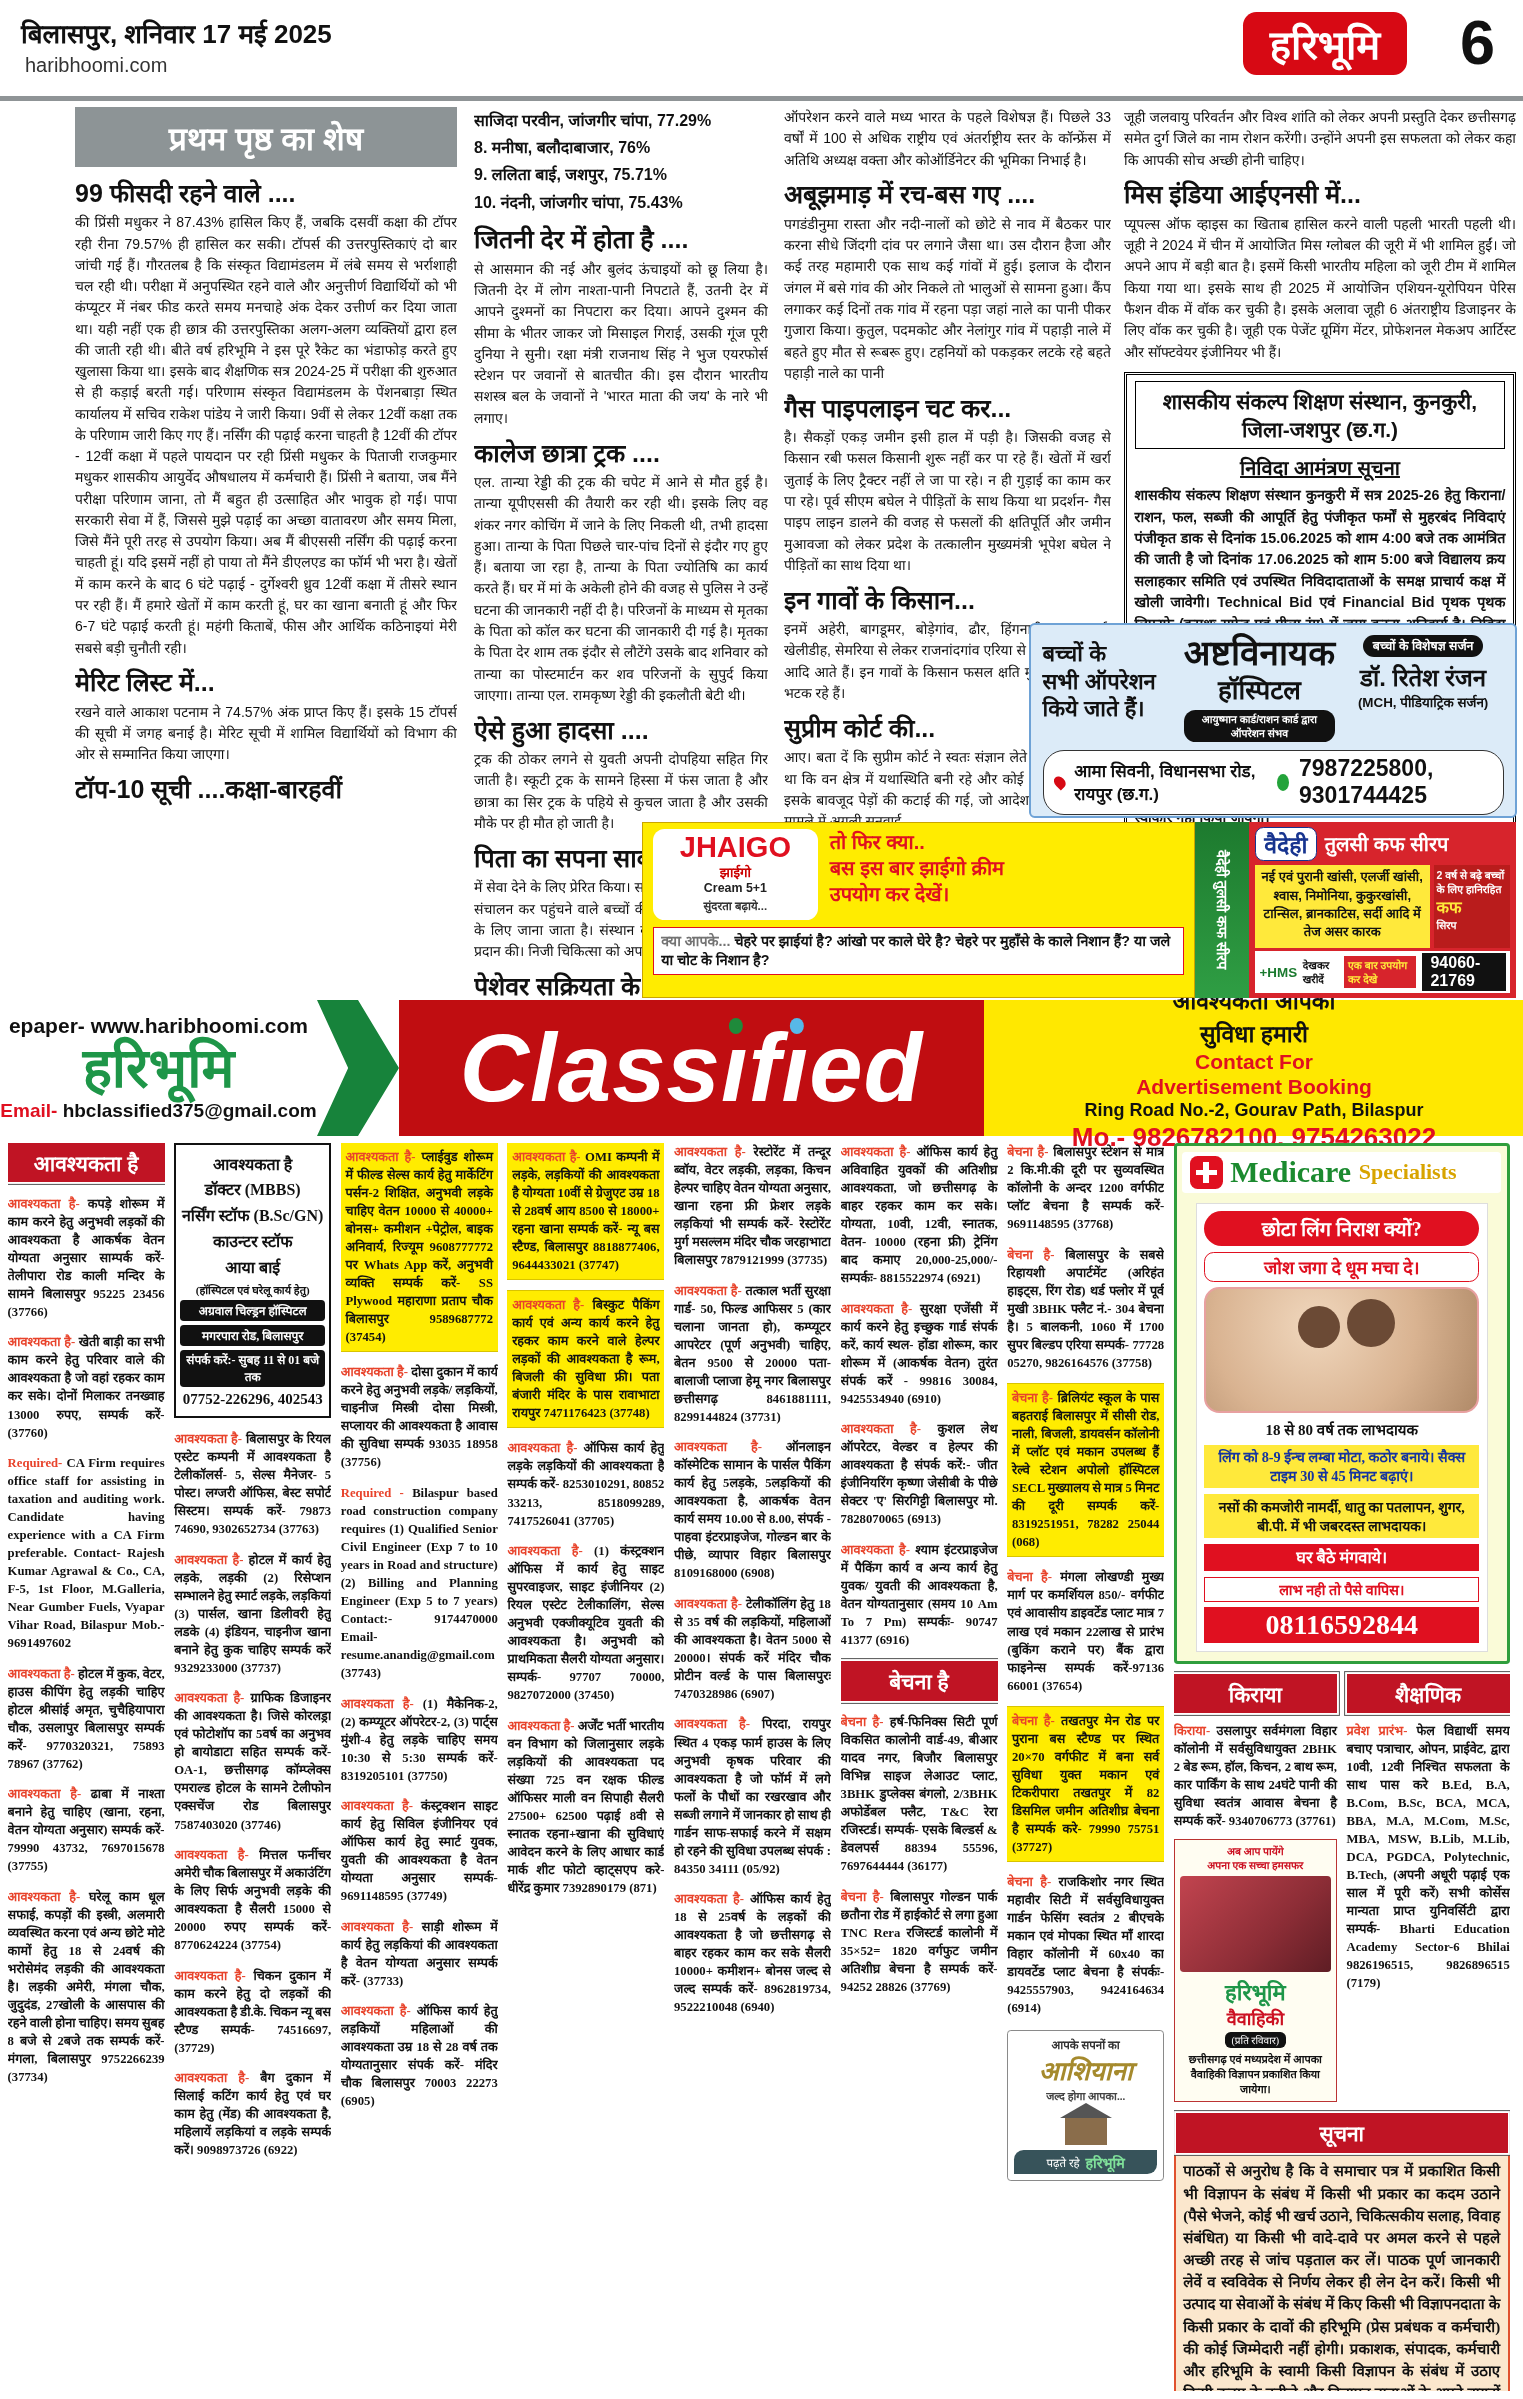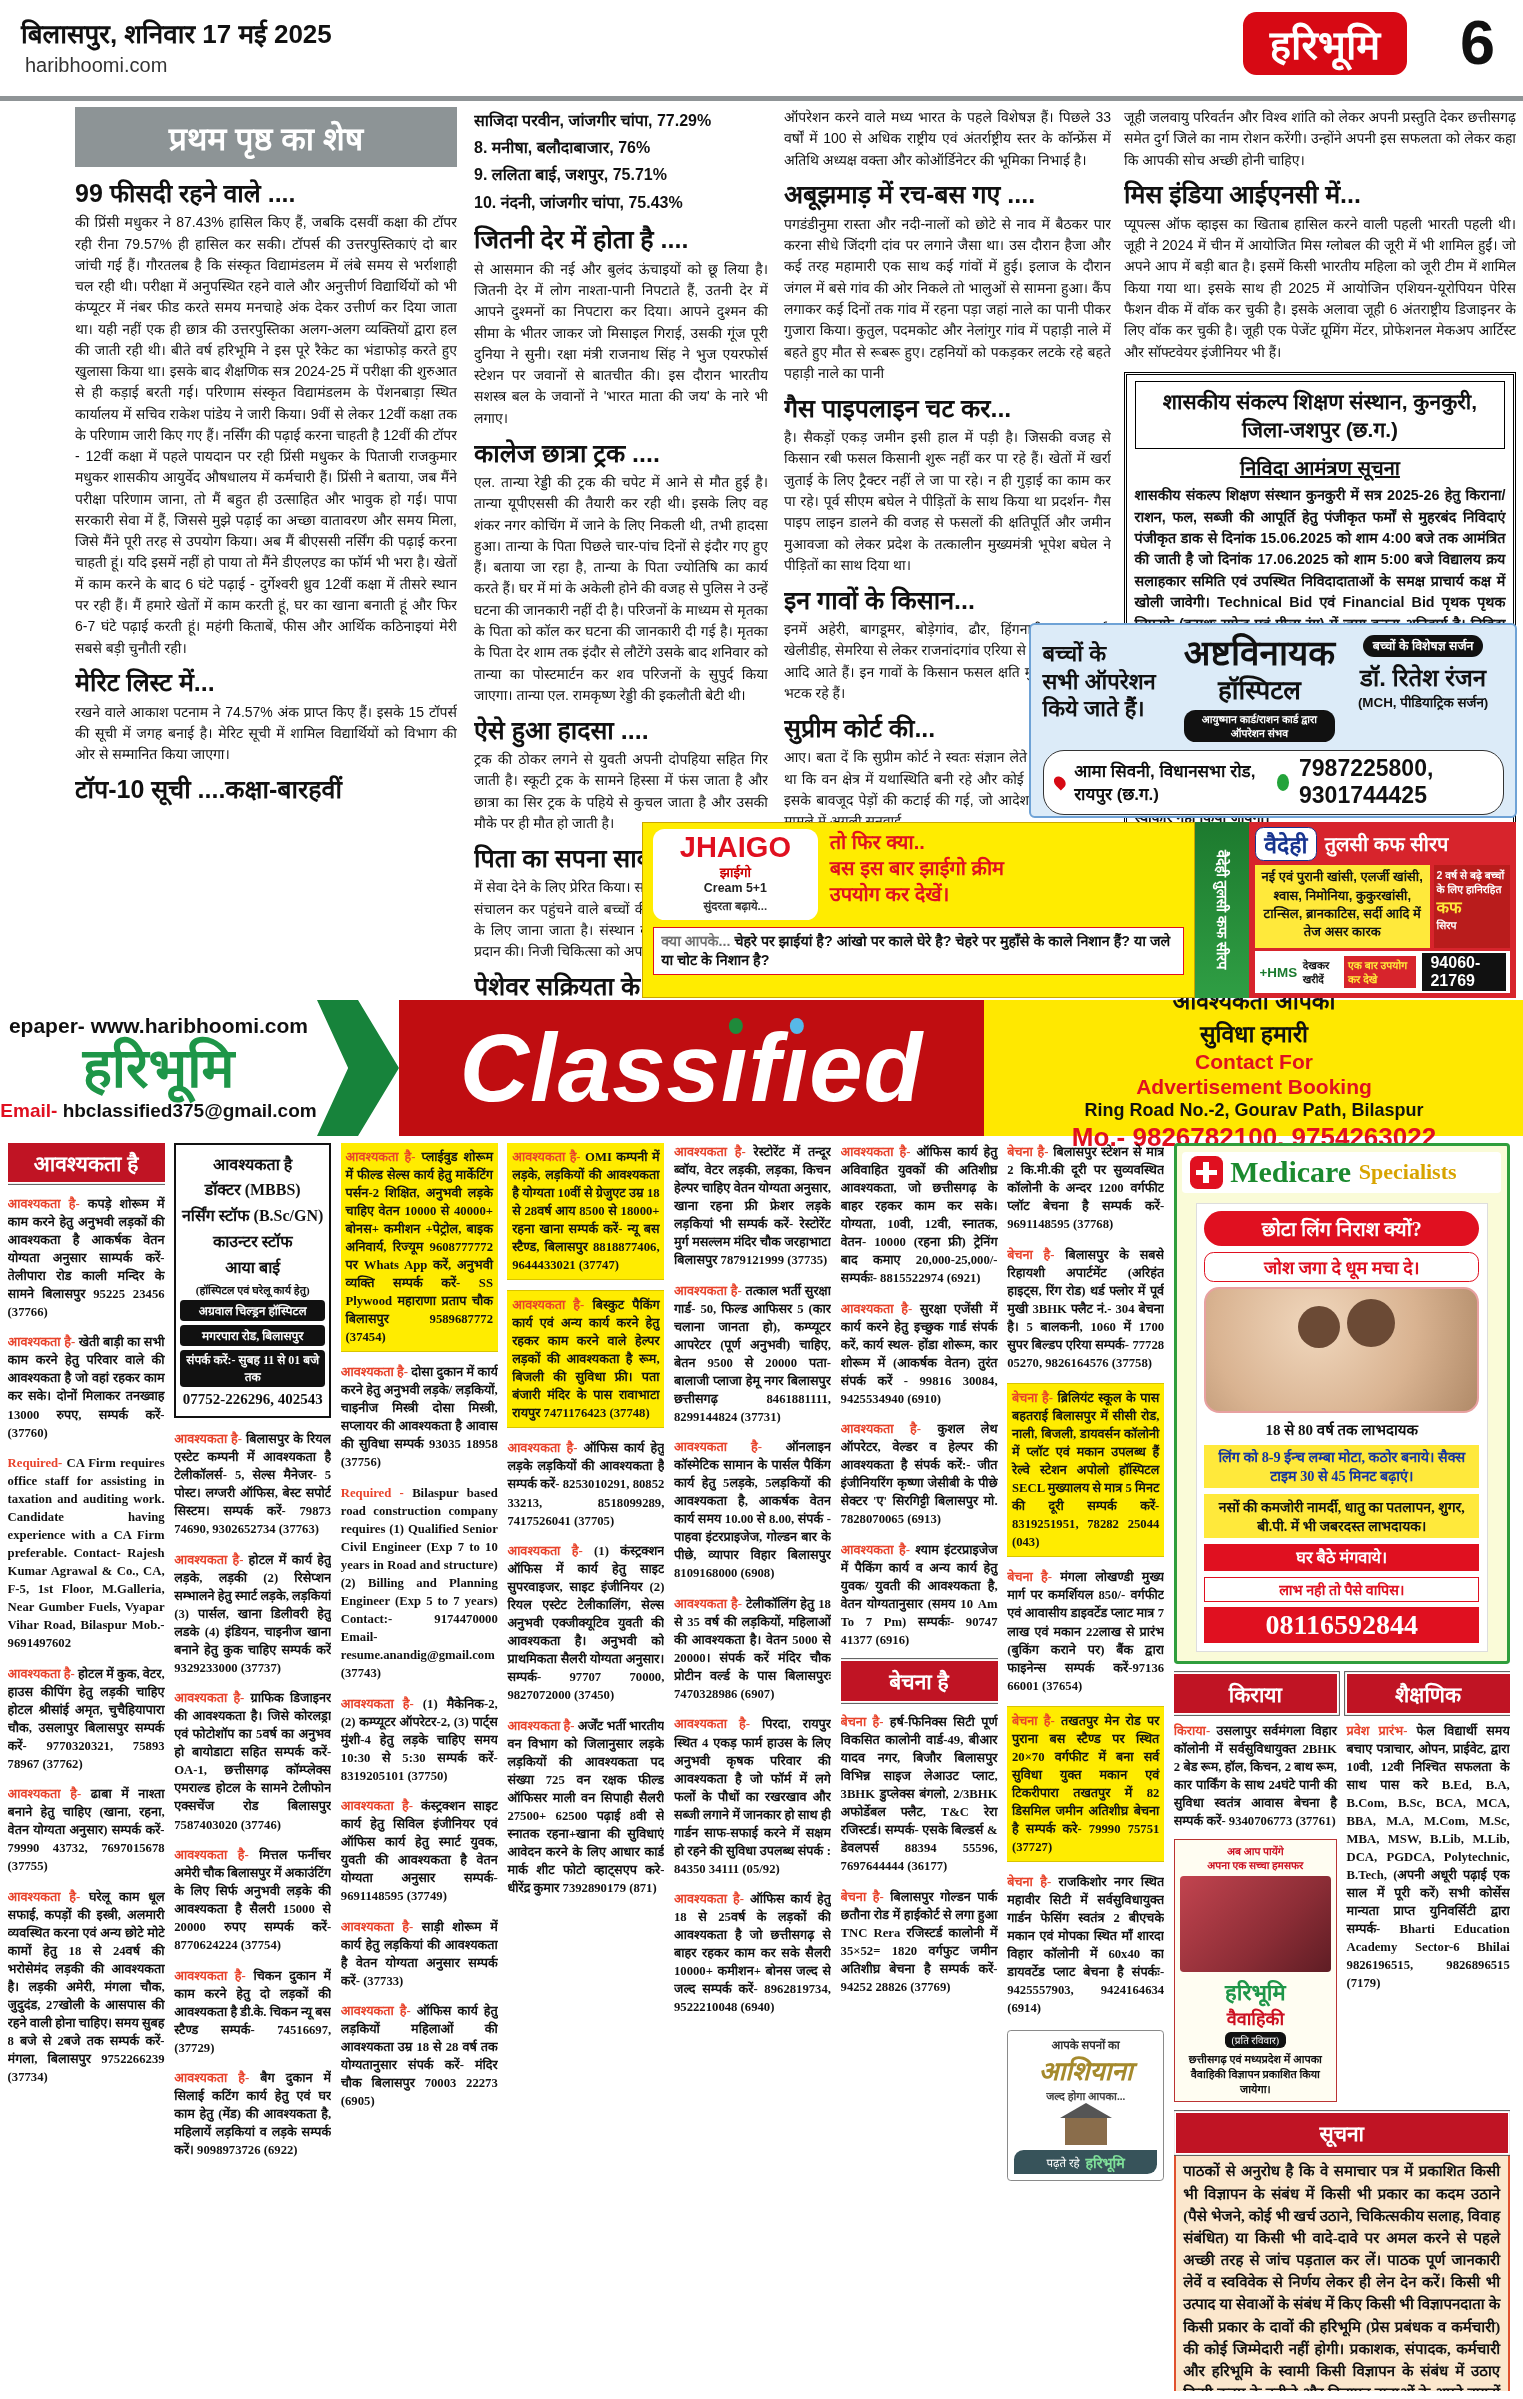--- a/index.html
+++ b/index.html
@@ -383,21 +383,21 @@
         <div class="ad"><span class="lead">आवश्यकता है- </span><span>सुरक्षा एजेंसी में कार्य करने हेतु इच्छुक गार्ड संपर्क करें, कार्य स्थल- होंडा शोरूम, कार शोरूम में (आकर्षक वेतन) तुरंत संपर्क करें - 99816 30084, 9425534940 </span><span class="id">(6910)</span></div>
         <div class="ad"><span class="lead">आवश्यकता है- </span><span>कुशल लेथ ऑपरेटर, वेल्डर व हेल्पर की आवश्यकता है संपर्क करें:- जीत इंजीनियरिंग कृष्णा जेसीबी के पीछे सेक्टर 'ए' सिरगिट्टी बिलासपुर मो. 7828070065 </span><span class="id">(6913)</span></div>
         <div class="ad"><span class="lead">आवश्यकता है- </span><span>श्याम इंटरप्राइजेज में पैकिंग कार्य व अन्य कार्य हेतु युवक/ युवती की आवश्यकता है, वेतन योग्यतानुसार (समय 10 Am To 7 Pm) सम्पर्कः- 90747 41377 </span><span class="id">(6916)</span></div>
         <div class="sec-header">बेचना है</div>
         <div class="ad"><span class="lead">बेचना है- </span><span>हर्ष-फिनिक्स सिटी पूर्ण विकसित कालोनी वार्ड-49, बीआर यादव नगर, बिजौर बिलासपुर विभिन्न साइज लेआउट प्लाट, 3BHK डुप्लेक्स बंगलो, 2/3BHK अफोर्डेबल फ्लैट, T&amp;C रेरा रजिस्टर्ड। सम्पर्क- एसके बिल्डर्स &amp; डेवलपर्स 88394 55596, 7697644444 </span><span class="id">(36177)</span></div>
         <div class="ad"><span class="lead">बेचना है- </span><span>बिलासपुर गोल्डन पार्क छतौना रोड में हाईकोर्ट से लगा हुआ TNC Rera रजिस्टर्ड कालोनी में 35×52= 1820 वर्गफुट जमीन अतिशीघ्र बेचना है सम्पर्क करें- 94252 28826 </span><span class="id">(37769)</span></div>
       </div>
       <div class="cls-col">
         <div class="ad"><span class="lead">बेचना है- </span><span>बिलासपुर स्टेशन से मात्र 2 कि.मी.की दूरी पर सुव्यवस्थित कॉलोनी के अन्दर 1200 वर्गफीट प्लॉट बेचना है सम्पर्क करें- 9691148595 </span><span class="id">(37768)</span></div>
         <div class="ad"><span class="lead">बेचना है- </span><span>बिलासपुर के सबसे रिहायशी अपार्टमेंट (अरिहंत हाइट्स, रिंग रोड) थर्ड फ्लोर में पूर्व मुखी 3BHK फ्लैट नं.- 304 बेचना है। 5 बालकनी, 1060 में 1700 सुपर बिल्डप एरिया सम्पर्क- 77728 05270, 9826164576 </span><span class="id">(37758)</span></div>
-        <div class="ad yellow"><span class="lead">बेचना है- </span><span>ब्रिलियंट स्कूल के पास बहतराई बिलासपुर में सीसी रोड, नाली, बिजली, डायवर्सन कॉलोनी में प्लॉट एवं मकान उपलब्ध हैं रेल्वे स्टेशन अपोलो हॉस्पिटल SECL मुख्यालय से मात्र 5 मिनट की दूरी सम्पर्क करें- 8319251951, 78282 25044 </span><span class="id">(043)</span></div>
+        <div class="ad yellow"><span class="lead">बेचना है- </span><span>ब्रिलियंट स्कूल के पास बहतराई बिलासपुर में सीसी रोड, नाली, बिजली, डायवर्सन कॉलोनी में प्लॉट एवं मकान उपलब्ध हैं रेल्वे स्टेशन अपोलो हॉस्पिटल SECL मुख्यालय से मात्र 5 मिनट की दूरी सम्पर्क करें- 8319251951, 78282 25044 </span><span class="id">(068)</span></div>
         <div class="ad"><span class="lead">बेचना है- </span><span>मंगला लोखण्डी मुख्य मार्ग पर कमर्शियल 850/- वर्गफीट एवं आवासीय डाइवर्टेड प्लाट मात्र 7 लाख एवं मकान 22लाख से प्रारंभ (बुकिंग कराने पर) बैंक द्वारा फाइनेन्स सम्पर्क करें-97136 66001 </span><span class="id">(37654)</span></div>
         <div class="ad yellow"><span class="lead">बेचना है- </span><span>तखतपुर मेन रोड पर पुराना बस स्टैण्ड पर स्थित 20×70 वर्गफीट में बना सर्व सुविधा युक्त मकान एवं टिकरीपारा तखतपुर में 82 डिसमिल जमीन अतिशीघ्र बेचना है सम्पर्क करे- 79990 75751 </span><span class="id">(37727)</span></div>
         <div class="ad"><span class="lead">बेचना है- </span><span>राजकिशोर नगर स्थित महावीर सिटी में सर्वसुविधायुक्त गार्डन फेसिंग स्वतंत्र 2 बीएचके मकान एवं मोपका स्थित माँ शारदा विहार कॉलोनी में 60x40 का डायवर्टेड प्लाट बेचना है संपर्कः- 9425557903, 9424164634 </span><span class="id">(6914)</span></div>
         <div class="aash">
           <div class="aa1">आपके सपनों का</div>
           <div class="aa2">आशियाना</div>
           <div class="aa3">जल्द होगा आपका...</div>
           <div class="house"></div>
           <div class="aa4">
             <span>पढ़ते रहे</span>

